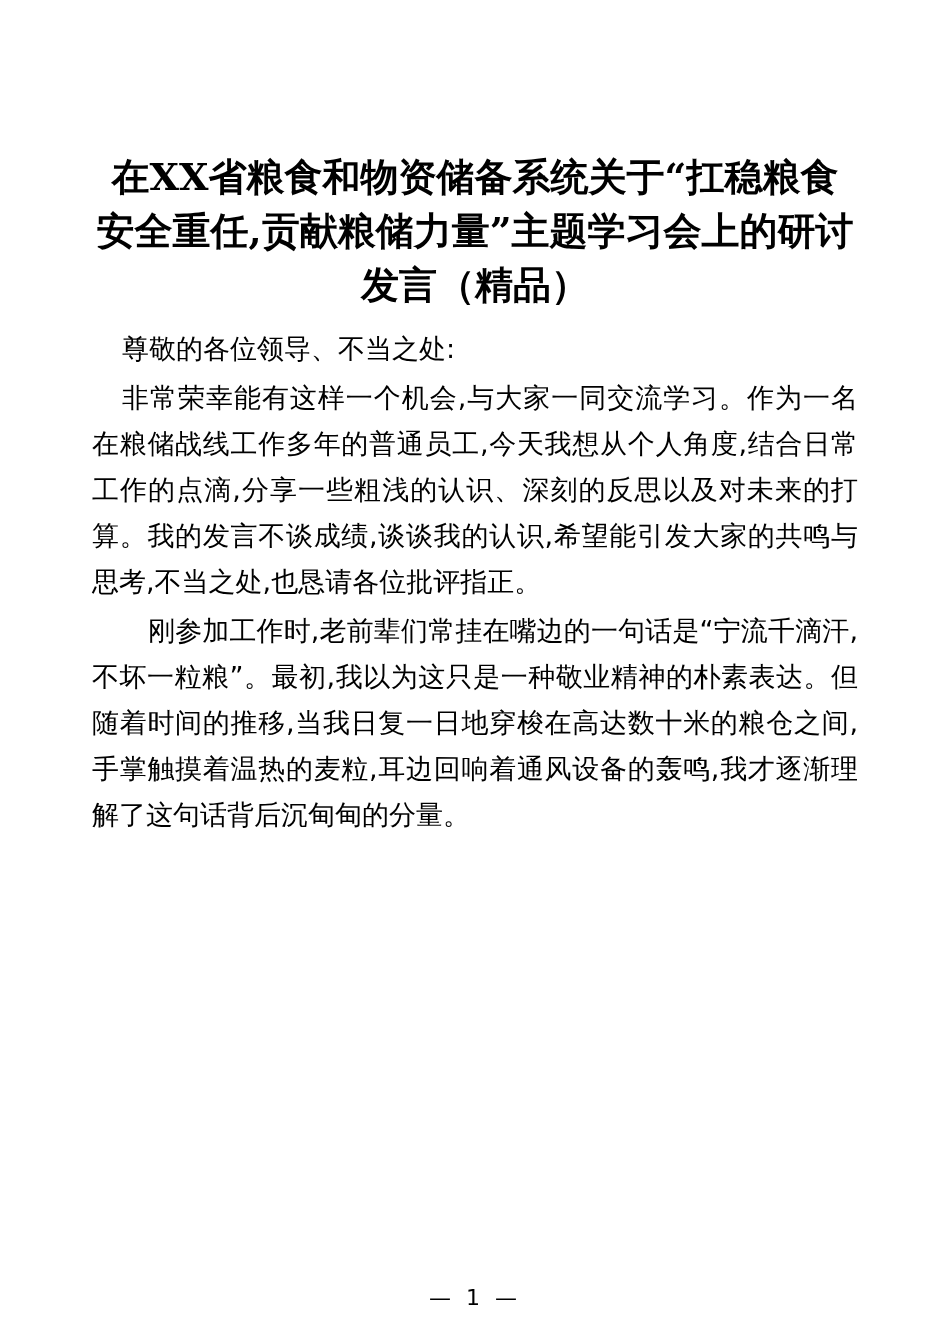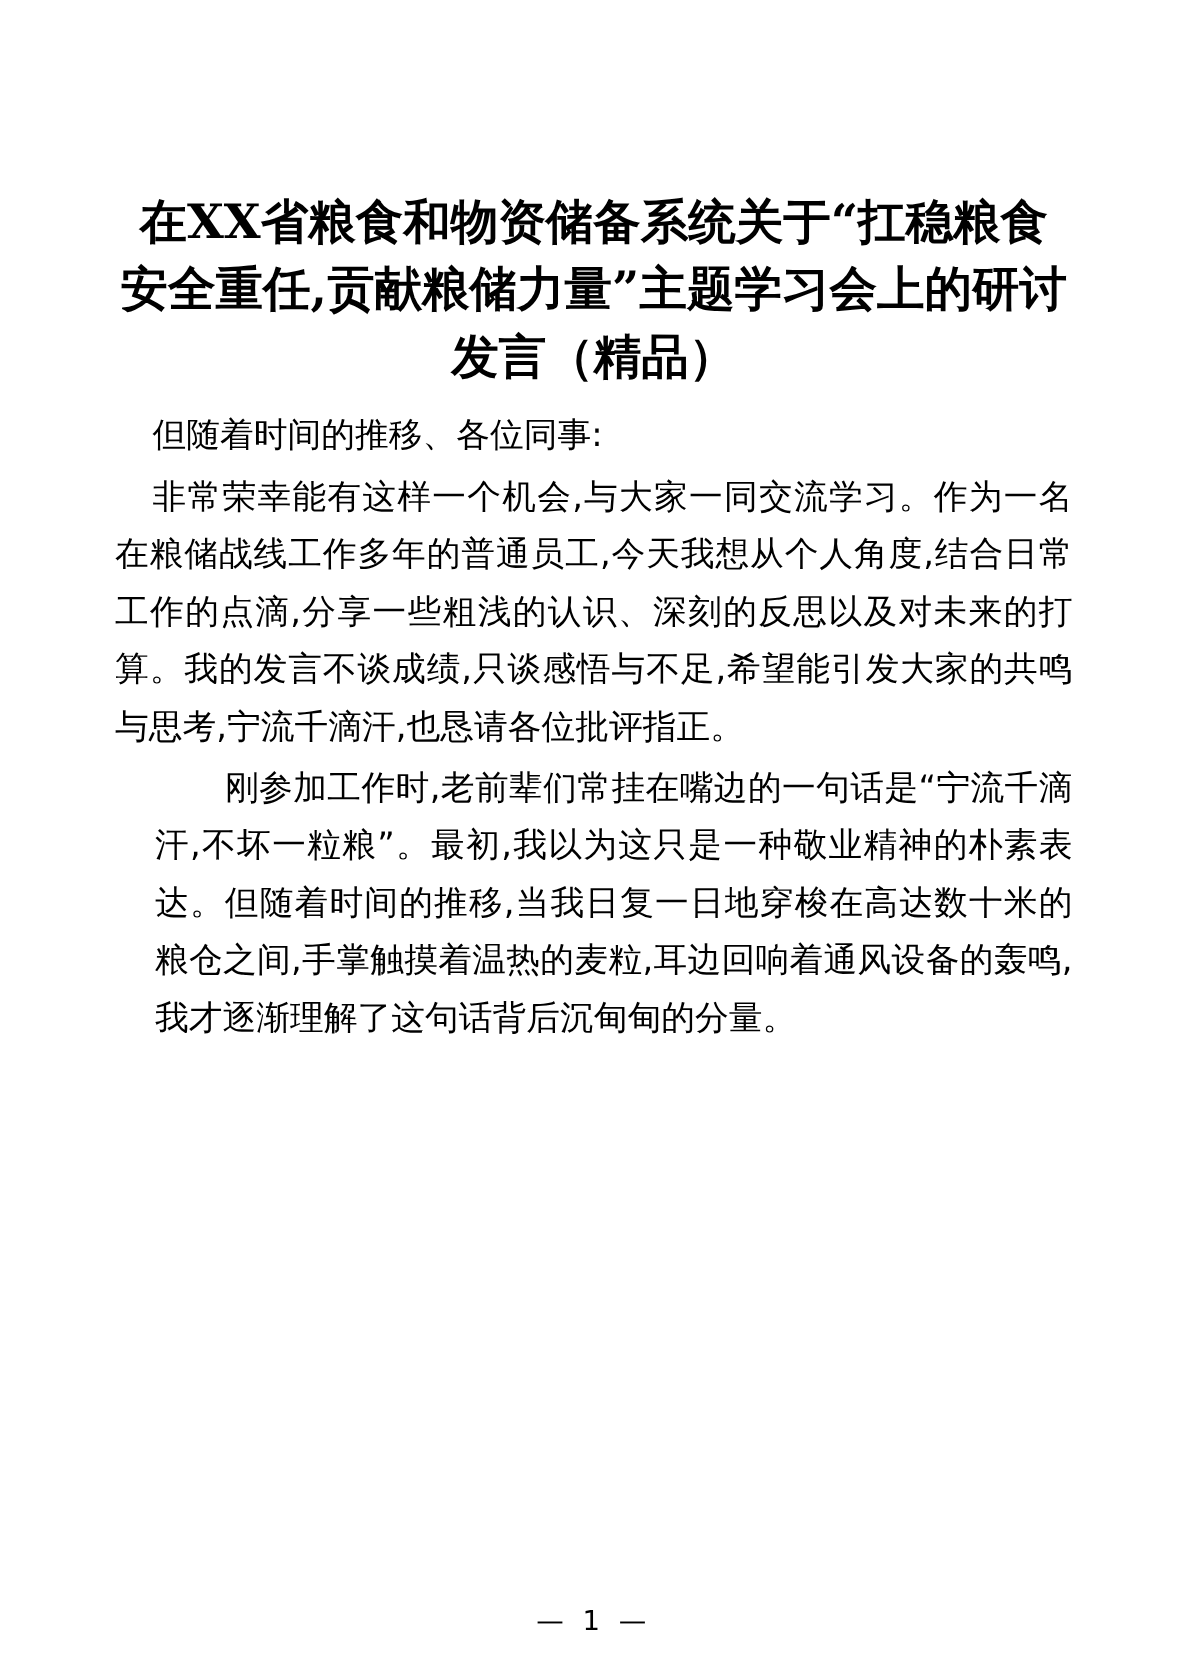--- a/index.html
+++ b/index.html
@@ -38,21 +38,20 @@
     text-align: justify;
     text-justify: inter-ideograph;
     margin: 0 0 3px 0;
     text-indent: 0;
   }
   .para.indent1 {
     text-indent: 30px;
   }
   .para.indent2 {
     text-indent: 56px;
-    margin-left: 32px;
   }
   .para.heading {
     text-indent: 30px;
     font-weight: normal;
   }
   .page-number {
     position: absolute;
     bottom: 34px;
     left: 0;
     width: 950px;
@@ -61,24 +60,24 @@
     letter-spacing: 4px;
   }
 </style>
 </head>
 <body>
 
 <div class="page">
 
   <h1 class="doc-title">在XX省粮食和物资储备系统关于“扛稳粮食安全重任,贡献粮储力量”主题学习会上的研讨发言（精品）</h1>
 
-  <p class="para indent1">但随着时间的推移、各位同事:</p>
+  <p class="para indent1">尊敬的各位领导、不当之处:</p>
 
 
-  <p class="para indent1">非常荣幸能有这样一个机会,与大家一同交流学习。作为一名在粮储战线工作多年的普通员工,今天我想从个人角度,结合日常工作的点滴,分享一些粗浅的认识、深刻的反思以及对未来的打算。我的发言不谈成绩,只谈感悟与不足,希望能引发大家的共鸣与思考,宁流千滴汗,也恳请各位批评指正。</p>
+  <p class="para indent1">非常荣幸能有这样一个机会,与大家一同交流学习。作为一名在粮储战线工作多年的普通员工,今天我想从个人角度,结合日常工作的点滴,分享一些粗浅的认识、深刻的反思以及对未来的打算。我的发言不谈成绩,谈谈我的认识,希望能引发大家的共鸣与思考,不当之处,也恳请各位批评指正。</p>
 
 
   <p class="para indent2">刚参加工作时,老前辈们常挂在嘴边的一句话是“宁流千滴汗,不坏一粒粮”。最初,我以为这只是一种敬业精神的朴素表达。但随着时间的推移,当我日复一日地穿梭在高达数十米的粮仓之间,手掌触摸着温热的麦粒,耳边回响着通风设备的轰鸣,我才逐渐理解了这句话背后沉甸甸的分量。</p>
 
 
   <div class="page-number">— 1 —</div>
 
 </div>
 
 </body></html>

